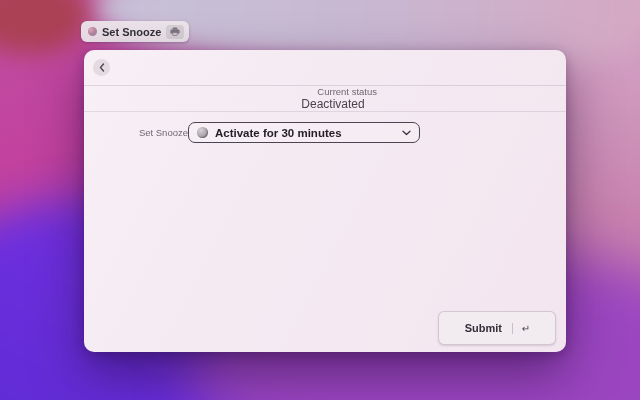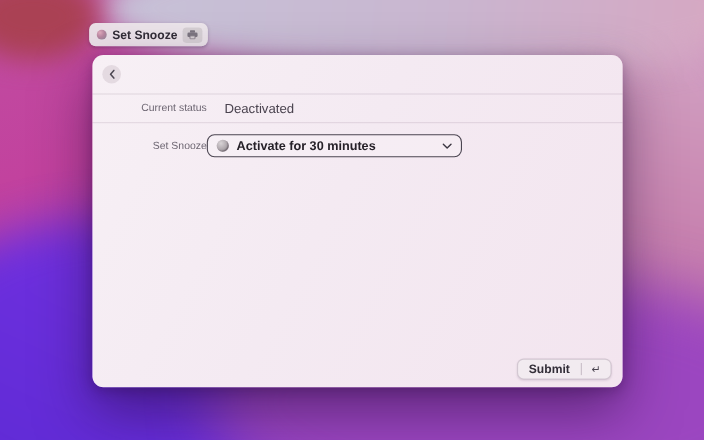--- a/index.html
+++ b/index.html
@@ -34,38 +34,38 @@
   .window{position:absolute;left:84px;top:50px;width:482px;height:302px;border-radius:10px;
     background:linear-gradient(118deg,#f7f0f5 0%,#f4eaf2 45%,#f3e5ef 100%);
     box-shadow:0 22px 50px rgba(35,8,55,0.5),0 3px 12px rgba(35,8,55,0.28);}
   .win-header{position:relative;height:35px;border-bottom:1px solid rgba(105,75,105,0.16);}
   .back-button{position:absolute;left:9px;top:9px;width:17px;height:17px;border-radius:50%;
     background:#e4dae1;border:none;display:flex;align-items:center;justify-content:center;
     cursor:pointer;padding:0;}
   .form{padding-top:0;}
   .form-row{display:flex;align-items:center;}
   .form-label{width:104px;text-align:right;font-size:9.5px;color:#6e6773;flex:none;white-space:nowrap;}
-  .status-row{height:25px;}
+  .status-row{height:25px;flex-direction:column;}
   .status-value{margin-left:16px;font-size:12px;color:#4a434f;}
   .divider{height:1px;background:rgba(105,75,105,0.14);}
   .snooze-row{margin-top:10px;}
   .dropdown{width:232px;height:21px;border:1px solid #4b4551;border-radius:7px;
     display:flex;align-items:center;padding:0 8px;gap:7px;background:rgba(255,255,255,0.18);
     box-sizing:border-box;cursor:pointer;}
   .moon-icon{width:11px;height:11px;border-radius:50%;flex:none;
     background:radial-gradient(circle at 35% 30%,#d8d3d6 0%,#b5aeb3 45%,#8e868d 100%);
     box-shadow:inset -1px -1px 1px rgba(70,60,70,0.5);}
   .dropdown-text{font-size:11.5px;font-weight:700;color:#262129;flex:1;white-space:nowrap;}
   .chev{flex:none;display:flex;align-items:center;}
 
   
   .footer{position:absolute;right:10px;bottom:7px;}
-  .submit-button{display:flex;align-items:center;height:19px;background:#f2ebf0;
+  .submit-button{display:flex;align-items:center;height:31px;background:#f2ebf0;
     border:1px solid rgba(120,95,120,0.25);border-radius:6px;
-    box-shadow:0 1px 2px rgba(60,30,70,0.15);cursor:pointer;padding:0;font-family:inherit;}
+    box-shadow:0 1px 2px rgba(60,30,70,0.15);cursor:pointer;padding:16px;font-family:inherit;}
   .submit-label{padding:0 10px;font-size:11px;font-weight:700;color:#332e38;}
   .submit-sep{width:1px;height:11px;background:rgba(110,85,110,0.3);}
   .submit-kbd{width:26px;text-align:center;font-size:10px;color:#4a4450;}
 </style>
 </head>
 <body>
 
 <div class="wallpaper">
   <div class="shape w-base"></div>
   <div class="shape w-right"></div>

